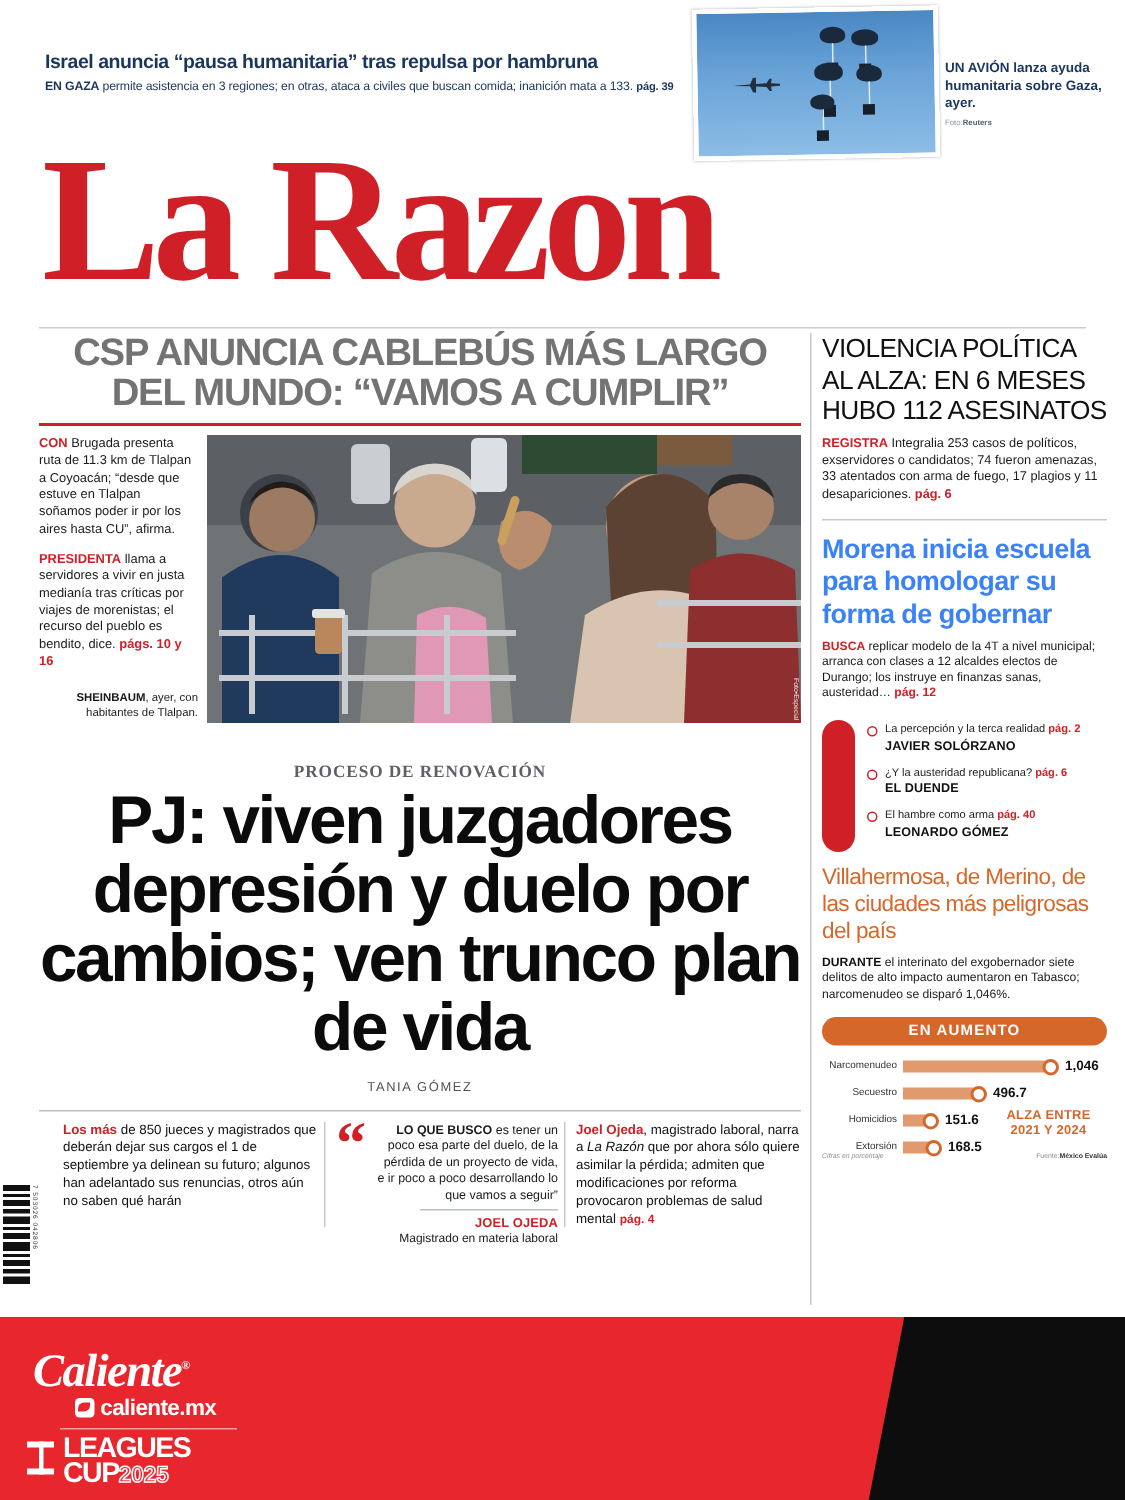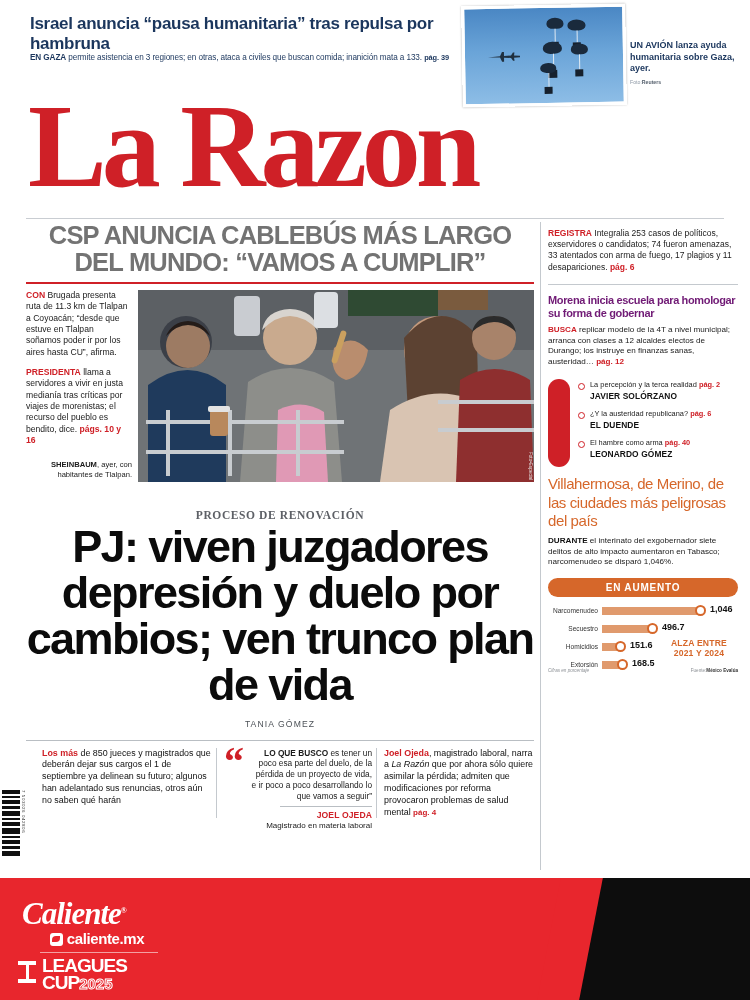--- a/index.html
+++ b/index.html
@@ -6,22 +6,22 @@
   body{
     width:750px;height:1000px;overflow:hidden;background:#ffffff;
     font-family:"Liberation Sans",sans-serif;color:#111;
     -webkit-font-smoothing:antialiased;
   }
   .page{position:relative;width:750px;height:1000px;}
 
   
   .topstrip{position:absolute;left:0;top:0;width:750px;height:95px;}
   .top-headline{
-    position:absolute;left:30px;top:14px;width:425px;
-    font-size:17px;font-weight:bold;color:#1b365d;letter-spacing:-.3px;
+    position:absolute;left:30px;top:34px;width:425px;
+    font-size:13px;font-weight:bold;color:#1b365d;letter-spacing:-.3px;
     line-height:1.15;
   }
   .top-deck{
     position:absolute;left:30px;top:53px;width:430px;
     font-size:8.2px;line-height:1.25;color:#1b365d;letter-spacing:-.1px;
   }
   .top-deck b{font-weight:bold;}
   .top-deck .pg{color:#1b365d;font-weight:bold;font-size:7.4px;}
 
   .top-photo{
@@ -156,21 +156,21 @@
     font-size:17.5px;line-height:1.18;font-weight:normal;color:#111;letter-spacing:-.4px;
     font-family:"Liberation Sans",sans-serif;
   }
   .vio-body{margin-top:6px;font-size:8.5px;line-height:1.32;color:#1a1a1a;}
   .vio-body .lead{color:#cf2027;font-weight:bold;}
   .vio-body .pg{color:#cf2027;font-weight:bold;}
 
   .sep-grey{height:1px;background:#c4c9ce;margin:11px 0 9px 0;}
 
   .morena-head{
-    font-size:11px;line-height:1.2;font-weight:bold;color:#701a75;letter-spacing:-.35px;
+    font-size:18px;line-height:1.2;font-weight:bold;color:#3b82f6;letter-spacing:-.35px;
   }
   .morena-body{margin-top:5px;font-size:8.1px;line-height:1.3;color:#1a1a1a;}
   .morena-body .lead{color:#cf2027;font-weight:bold;}
   .morena-body .pg{color:#cf2027;font-weight:bold;}
 
   .hoy{position:relative;margin-top:12px;height:92px;}
   .hoy-tab{
     position:absolute;left:0;top:0;width:22px;height:88px;background:#cf2027;
     border-radius:11px 11px 11px 11px;
   }
@@ -419,20 +419,21 @@
     <div class="b" style="top:46px;width:18px;height:2px;"></div>
     <div class="b" style="top:50px;width:18px;height:4px;"></div>
     <div class="b" style="top:56px;width:18px;height:3px;"></div>
     <div class="b" style="top:61px;width:18px;height:5px;"></div>
     <div class="num">7 503026 042806</div>
   </div>
 
   <div class="rail"></div>
   <div class="col-right">
 
+    <div class="vio-head">VIOLENCIA POLÍTICA AL ALZA: EN 6 MESES HUBO 112 ASESINATOS</div>
     <div class="vio-body">
       <span class="lead">REGISTRA</span><span> Integralia 253 casos de políticos, exservidores o candidatos; 74 fueron amenazas, 33 atentados con arma de fuego, 17 plagios y 11 desapariciones. </span><span class="pg">pág. 6</span>
     </div>
 
     <div class="sep-grey"></div>
 
     <div class="morena-head">Morena inicia escuela para homologar su forma de gobernar</div>
     <div class="morena-body">
       <span class="lead">BUSCA</span><span> replicar modelo de la 4T a nivel municipal; arranca con clases a 12 alcaldes electos de Durango; los instruye en finanzas sanas, austeridad… </span><span class="pg">pág. 12</span>
     </div>

